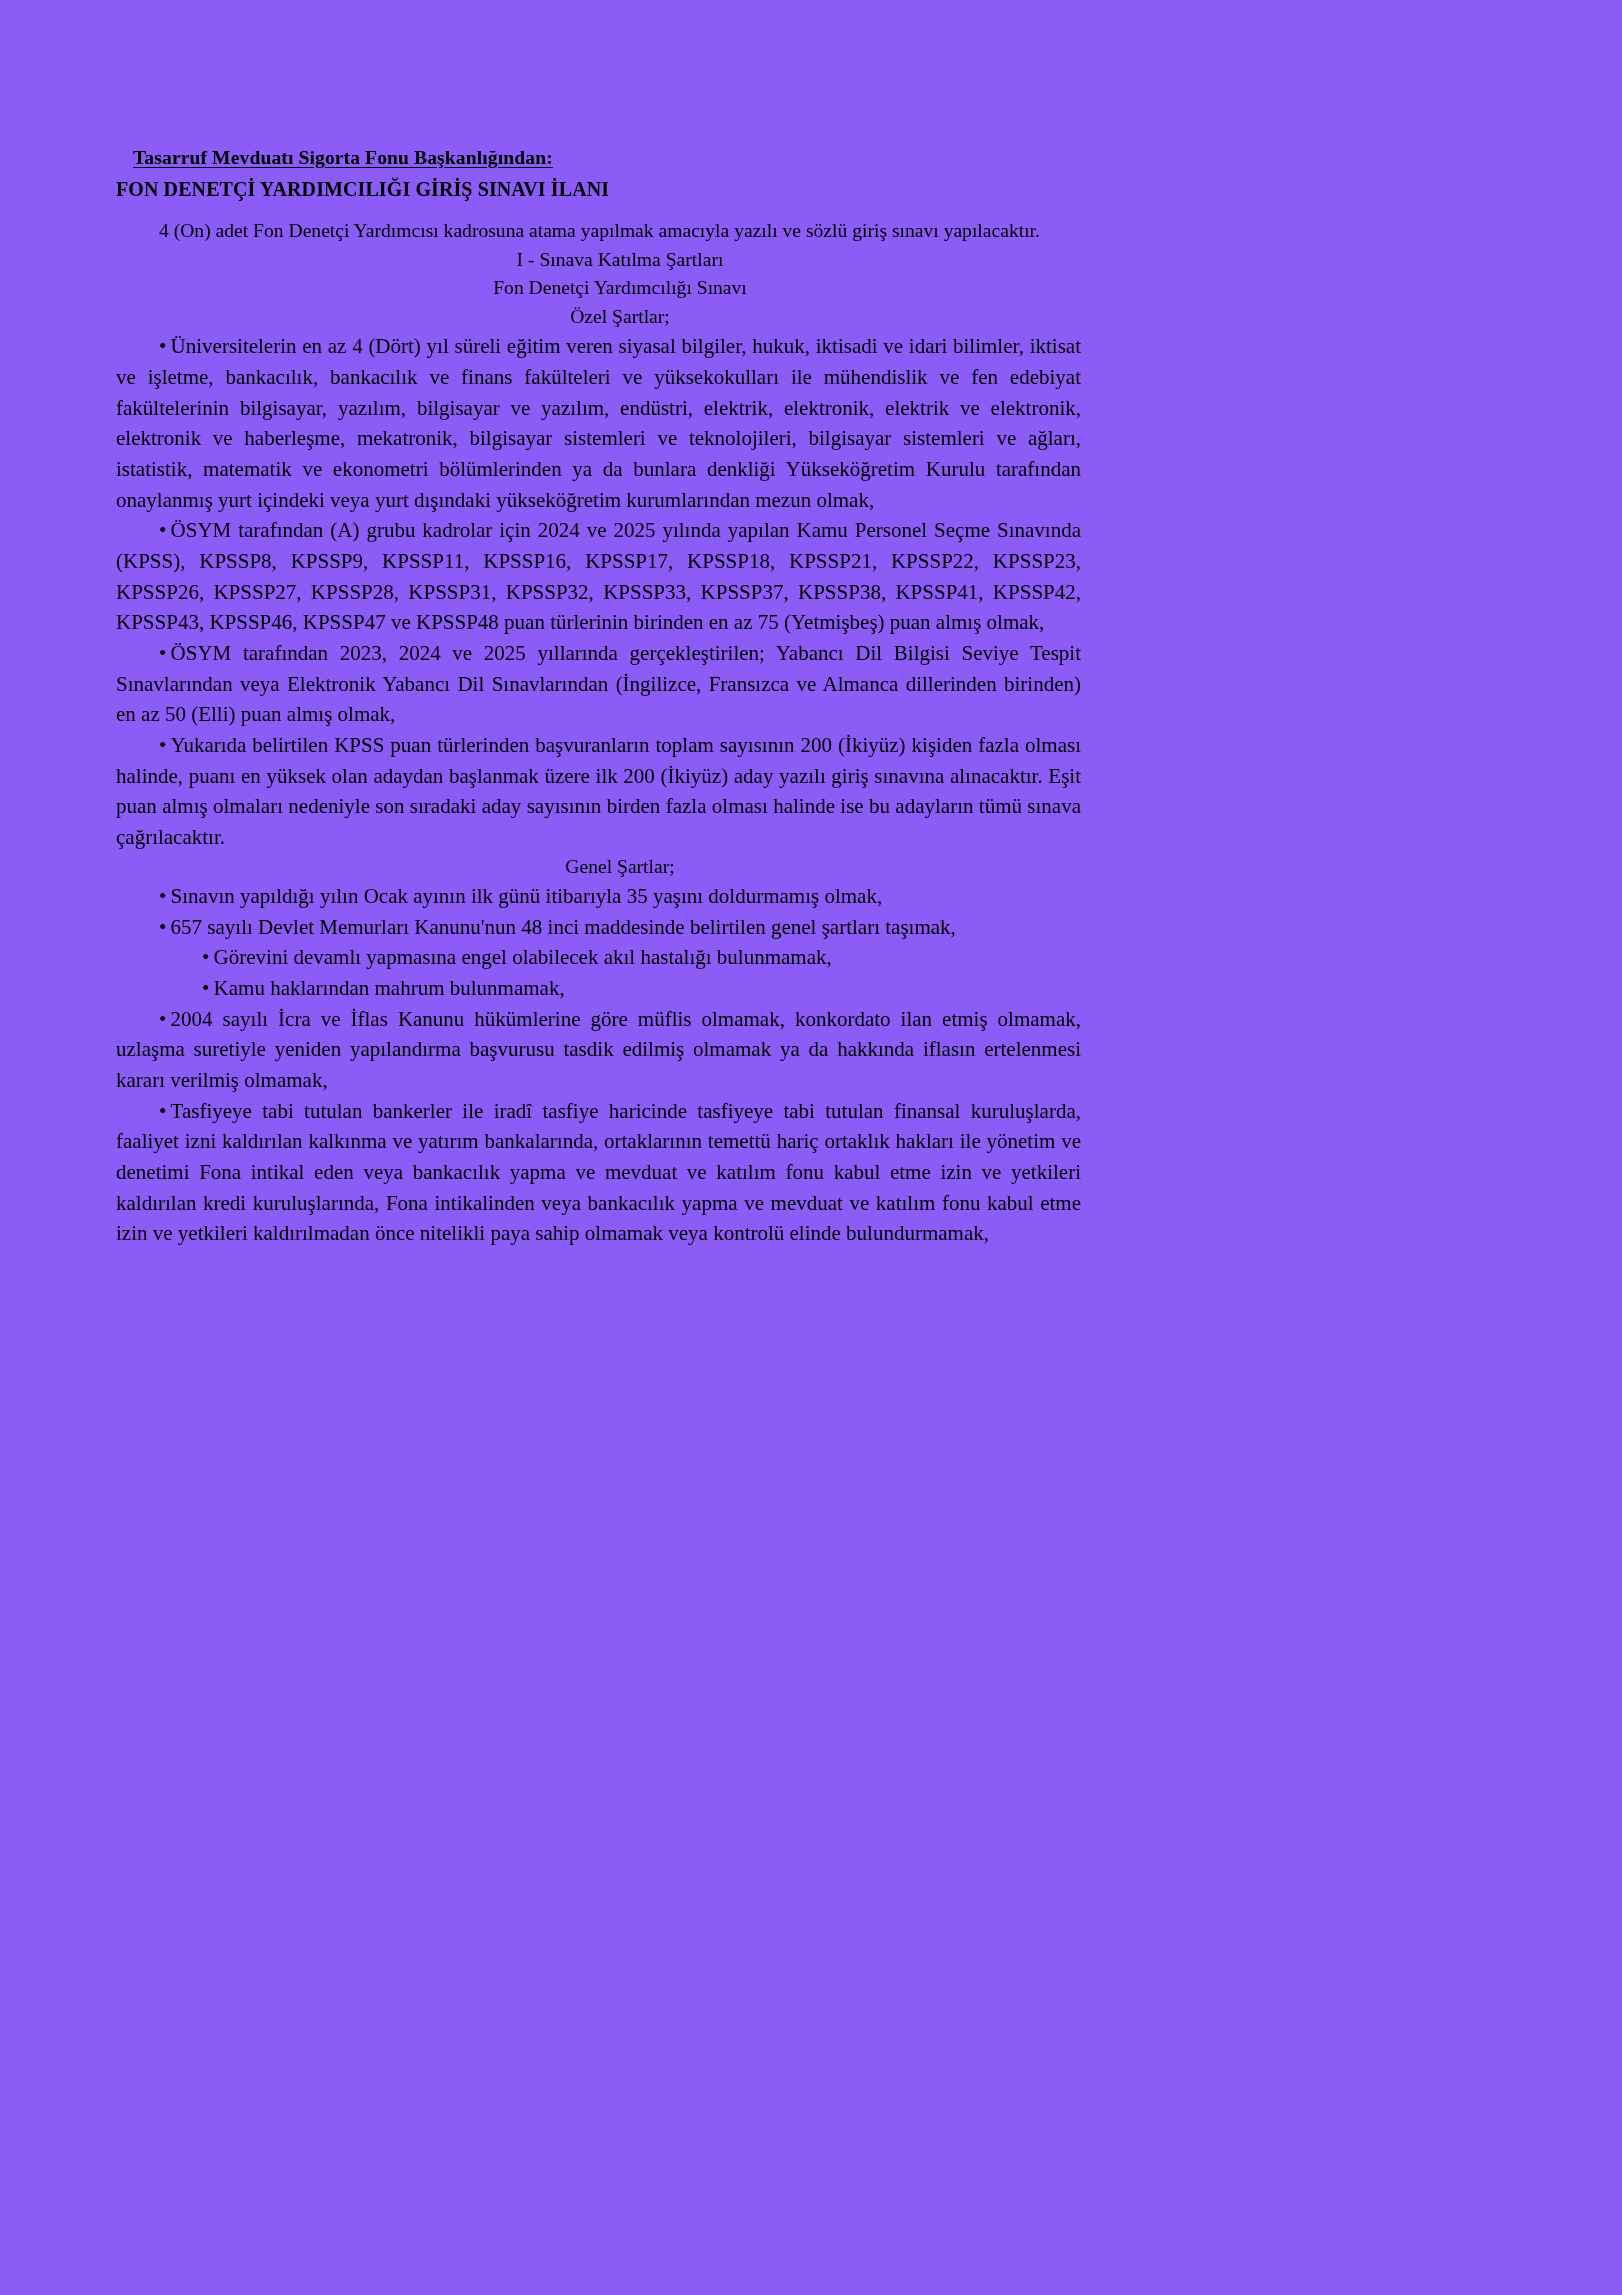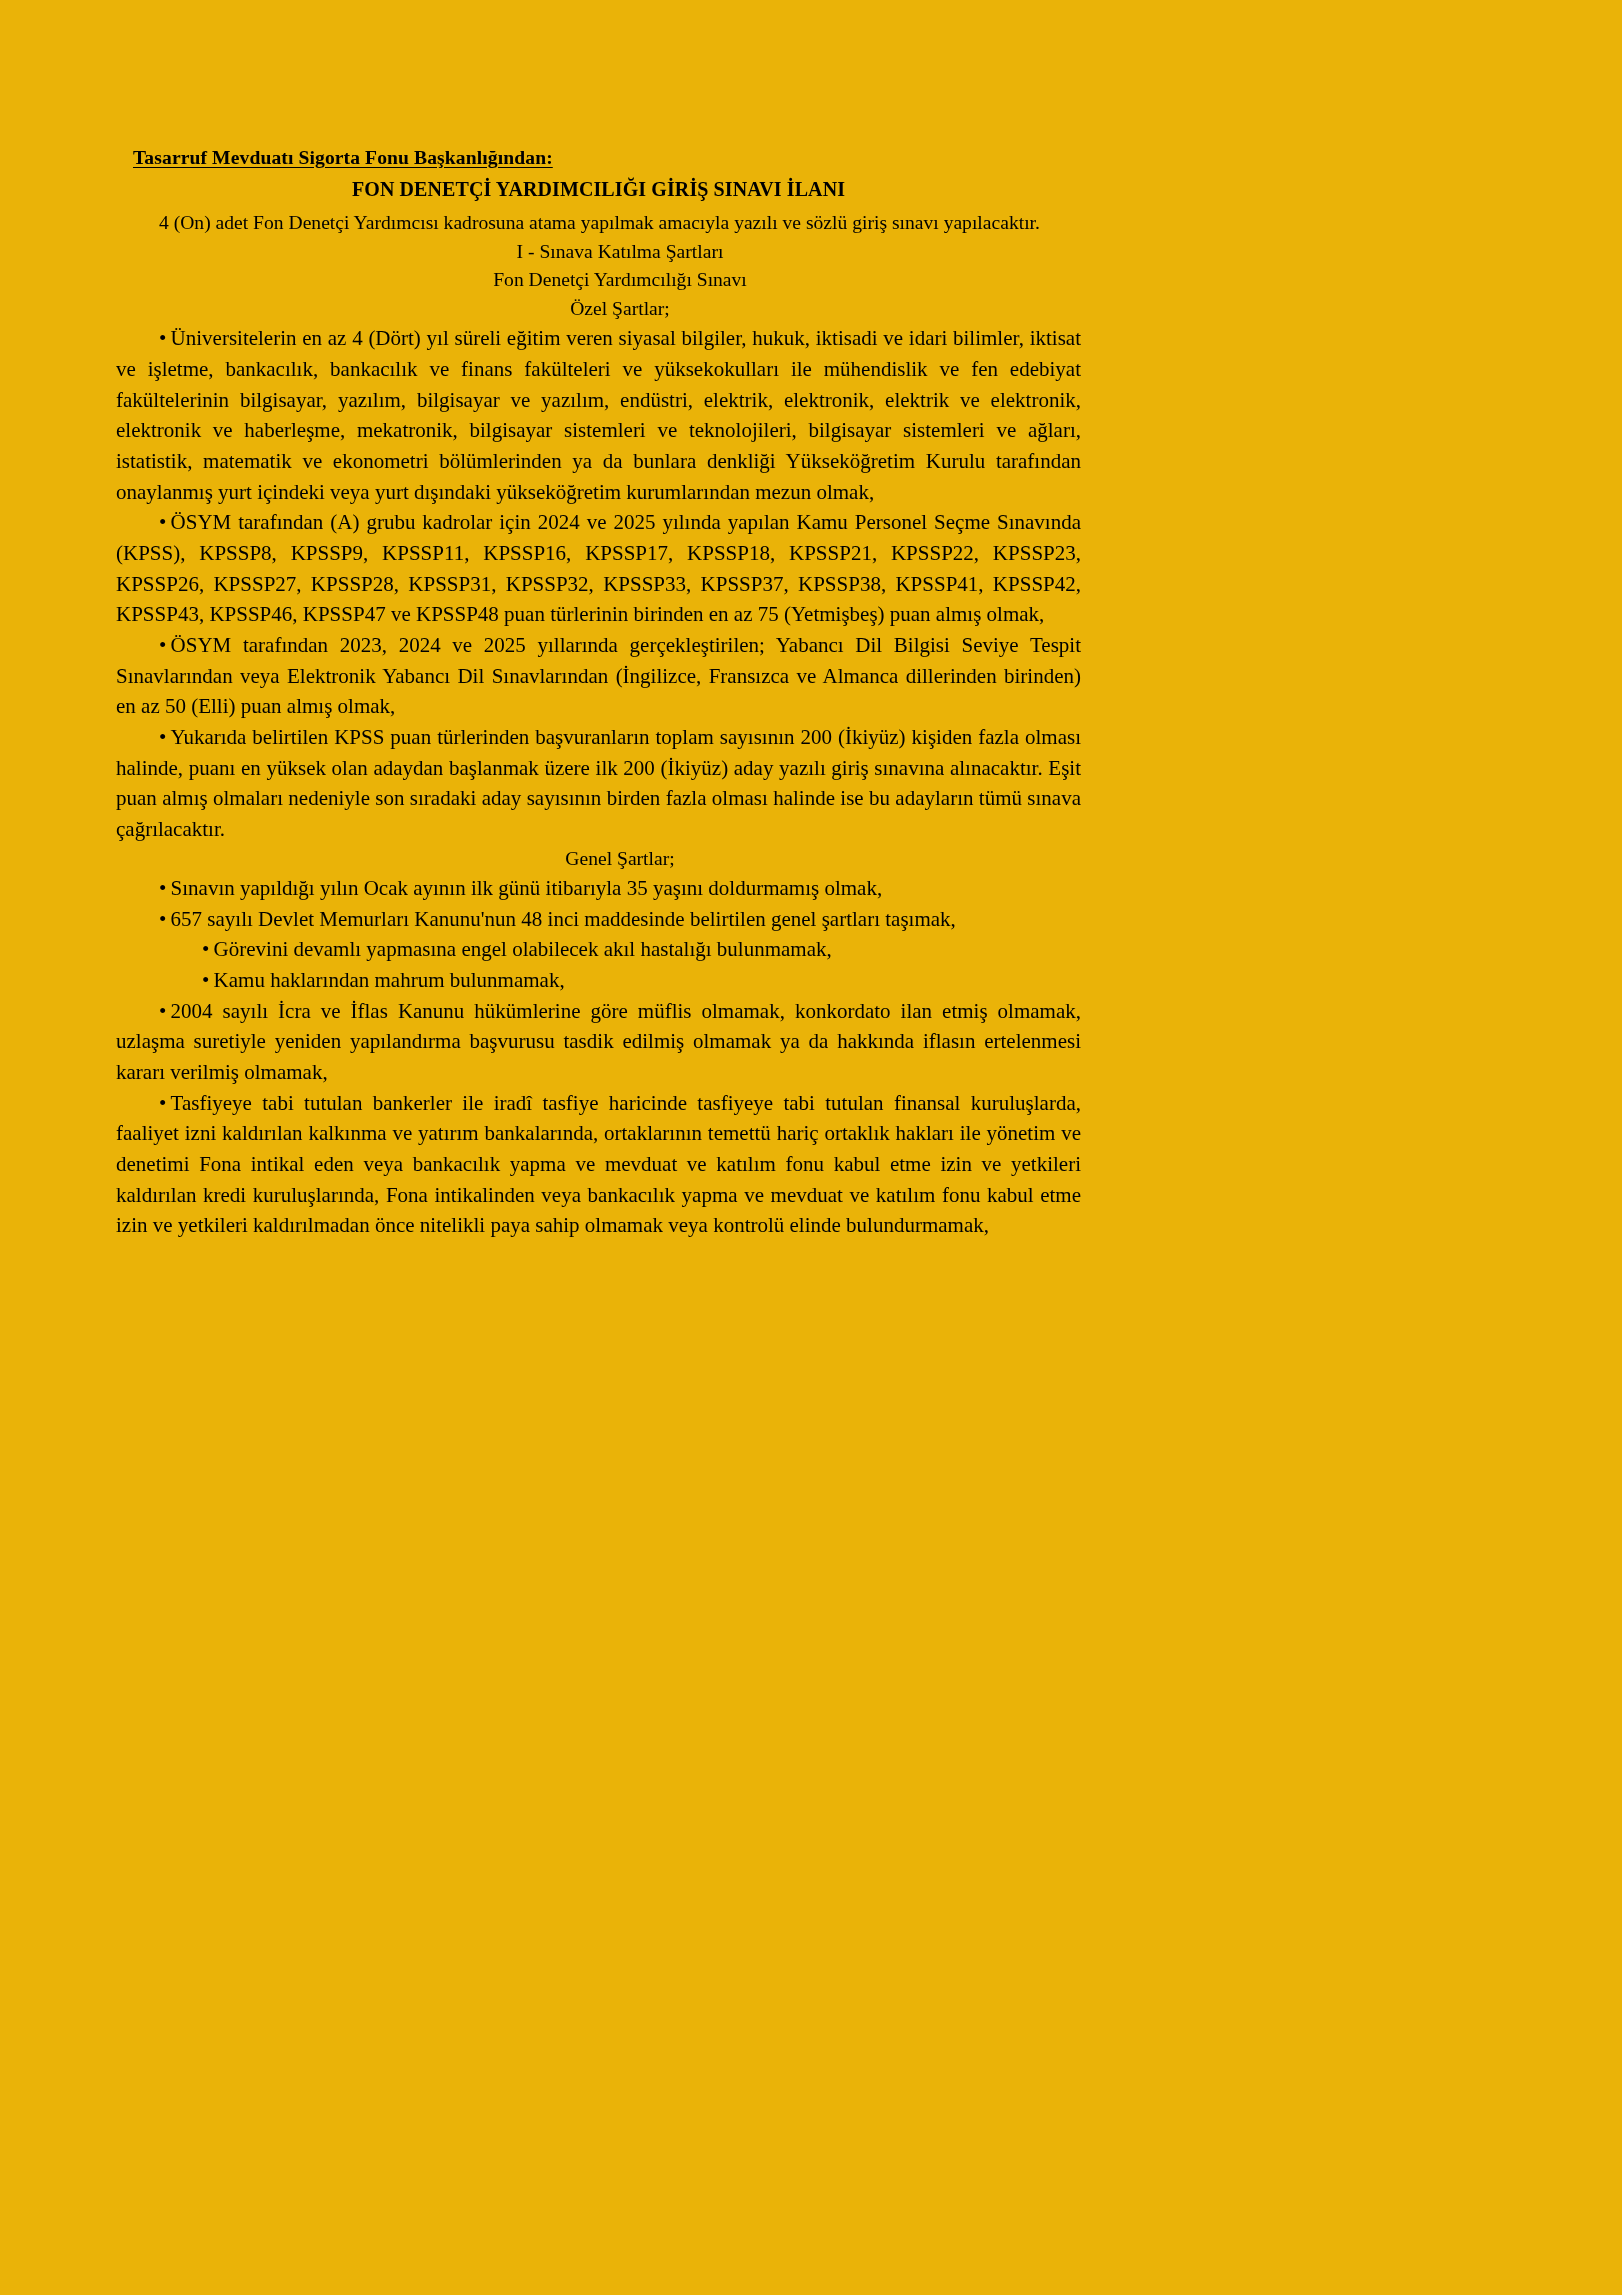--- a/index.html
+++ b/index.html
@@ -12,21 +12,21 @@
   body {
     font-family: "Liberation Serif", "DejaVu Serif", serif;
     color: #000000;
     -webkit-font-smoothing: antialiased;
   }
 
   .page {
     position: relative;
     width: 1623px;
     height: 2295px;
-    background: #eab308;
+    background: #8b5cf6;
     overflow: hidden;
     box-sizing: border-box;
   }
 
   
   .content {
     position: absolute;
     left: 116px;
     top: 145px;
     width: 965px;
@@ -39,22 +39,21 @@
     text-decoration: underline;
     text-underline-offset: 2.6px;
     margin: 0 0 5.2px 17px;
     letter-spacing: 0.1px;
   }
 
   .doc-title {
     font-size: 20px;
     line-height: 1.32;
     font-weight: bold;
-    text-align: center;
-    margin: 0 0 7px 0;
+    margin: 0 0 15px 0;
     letter-spacing: 0.1px;
   }
 
   p.para {
     font-size: 19.6px;
     line-height: 1.46;
     text-align: justify;
     text-justify: inter-word;
     margin: 0;
     text-indent: 43px;

